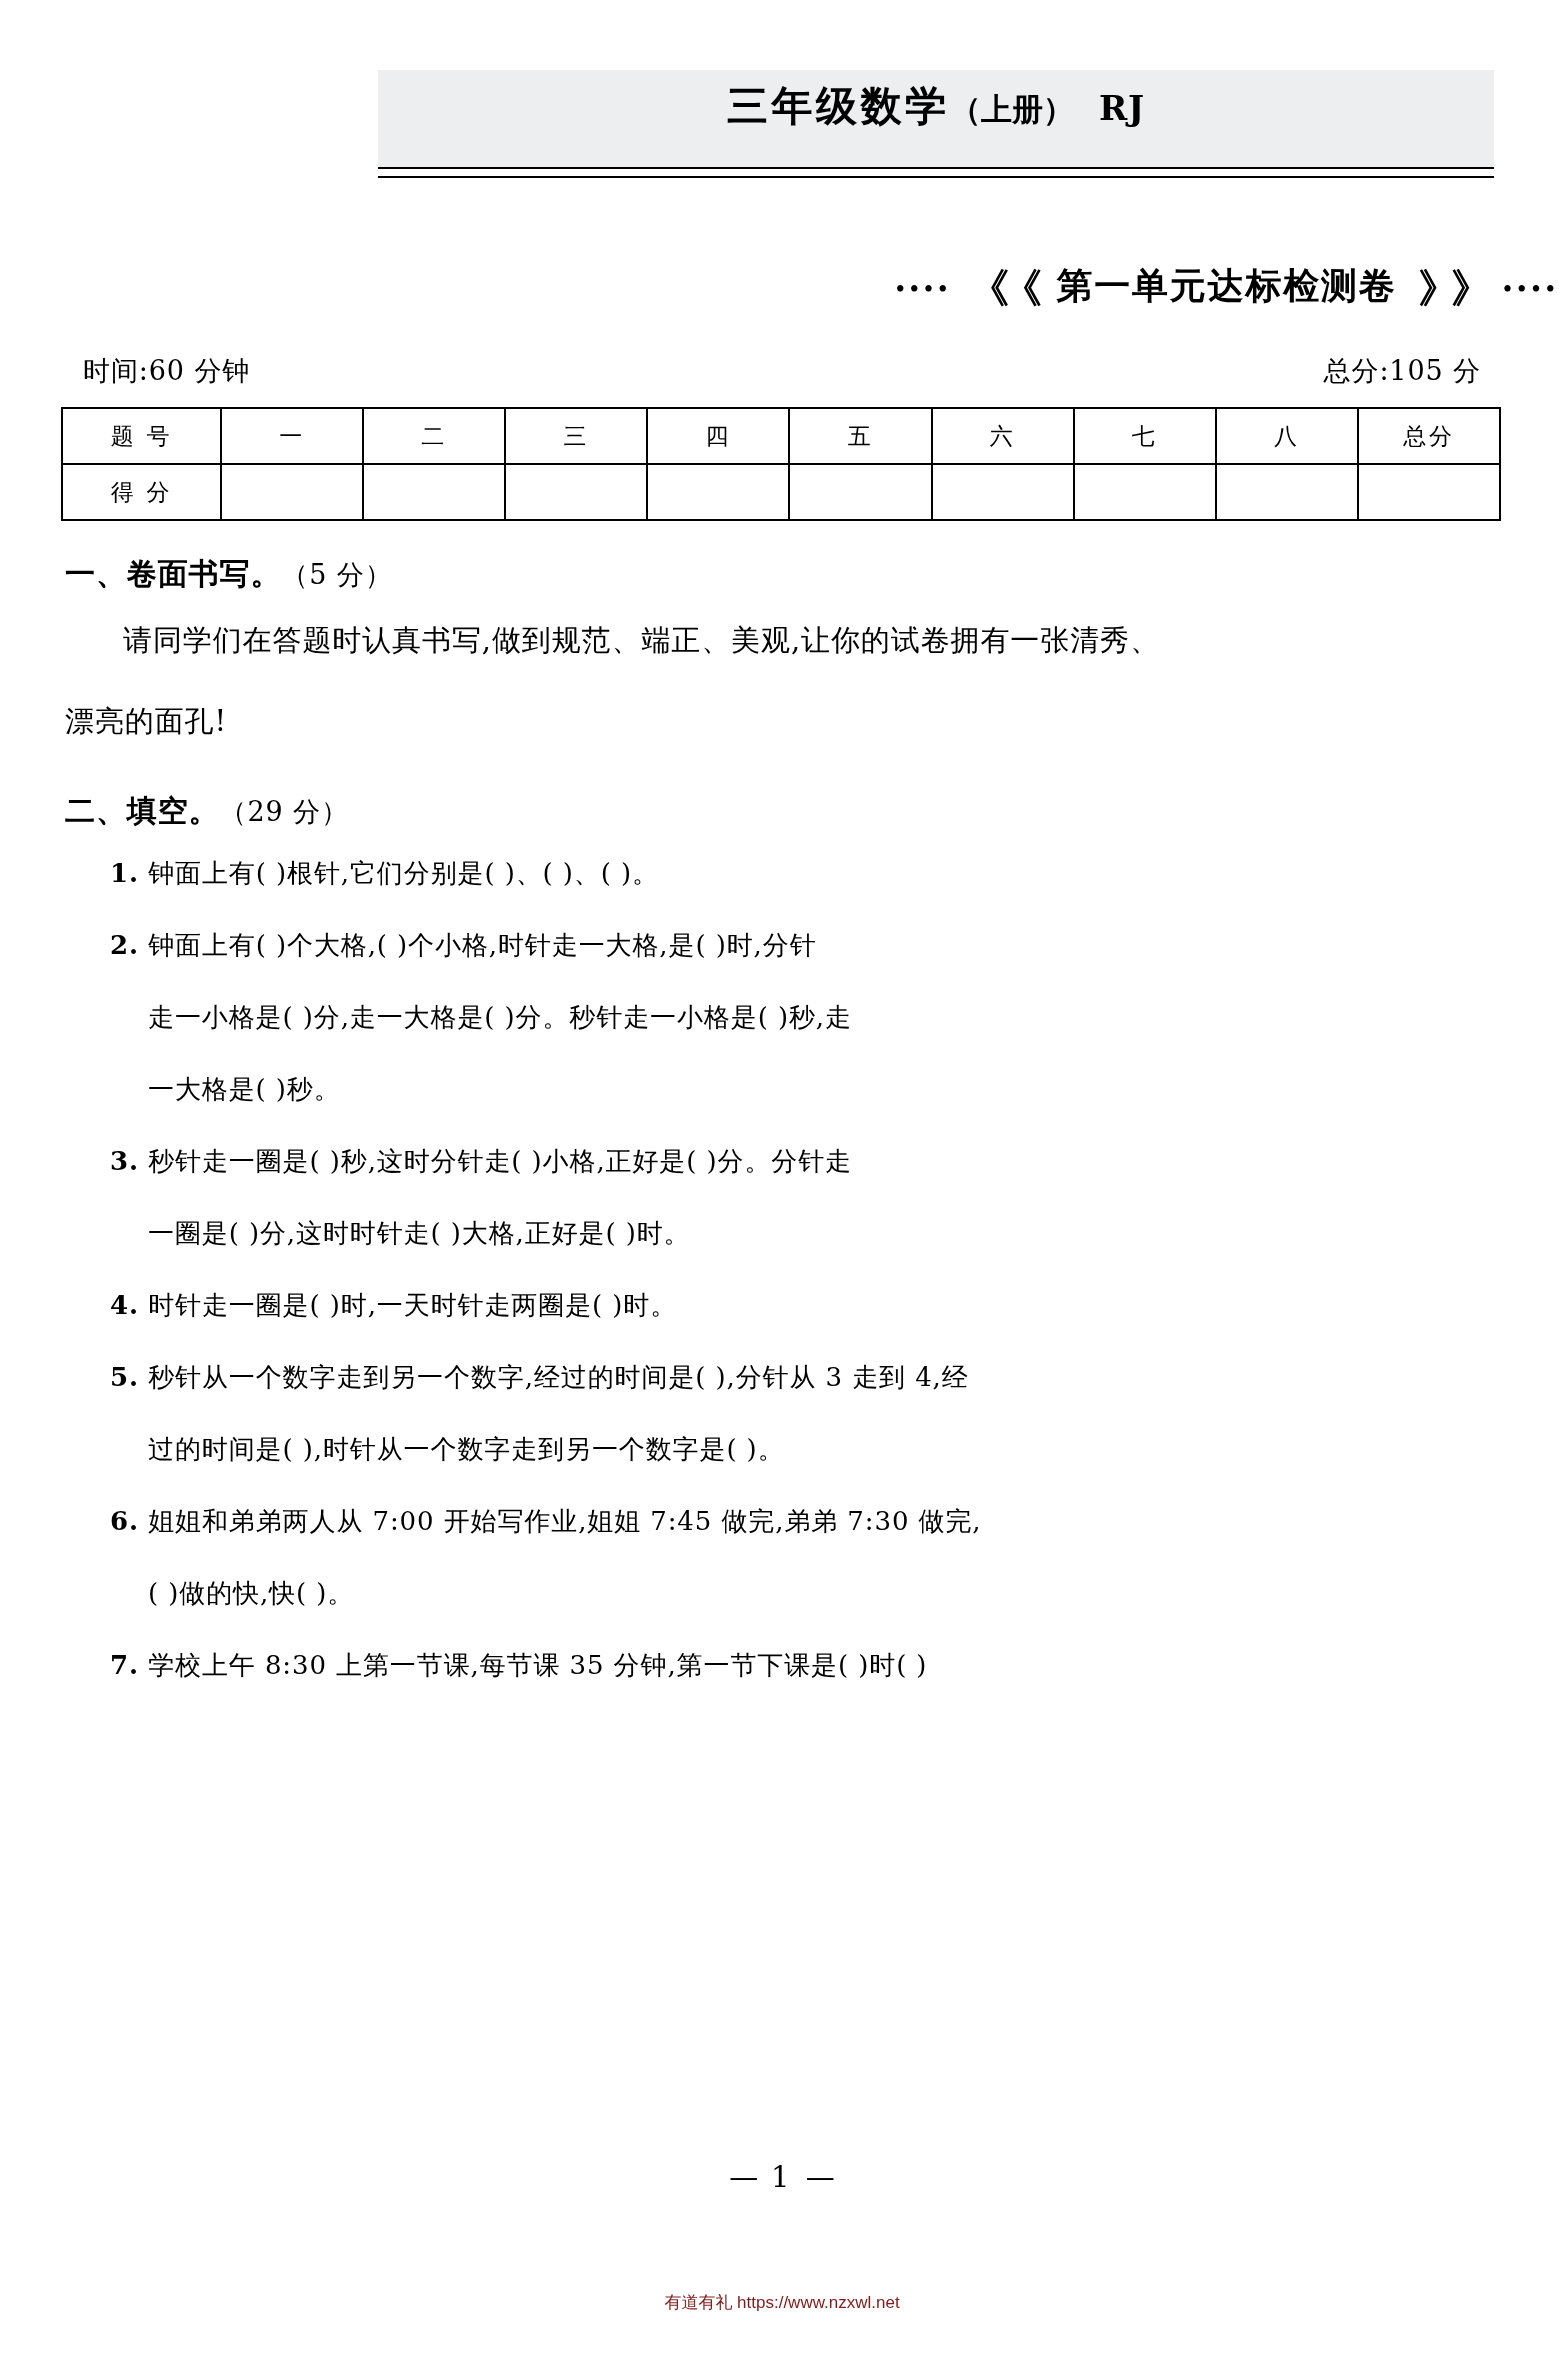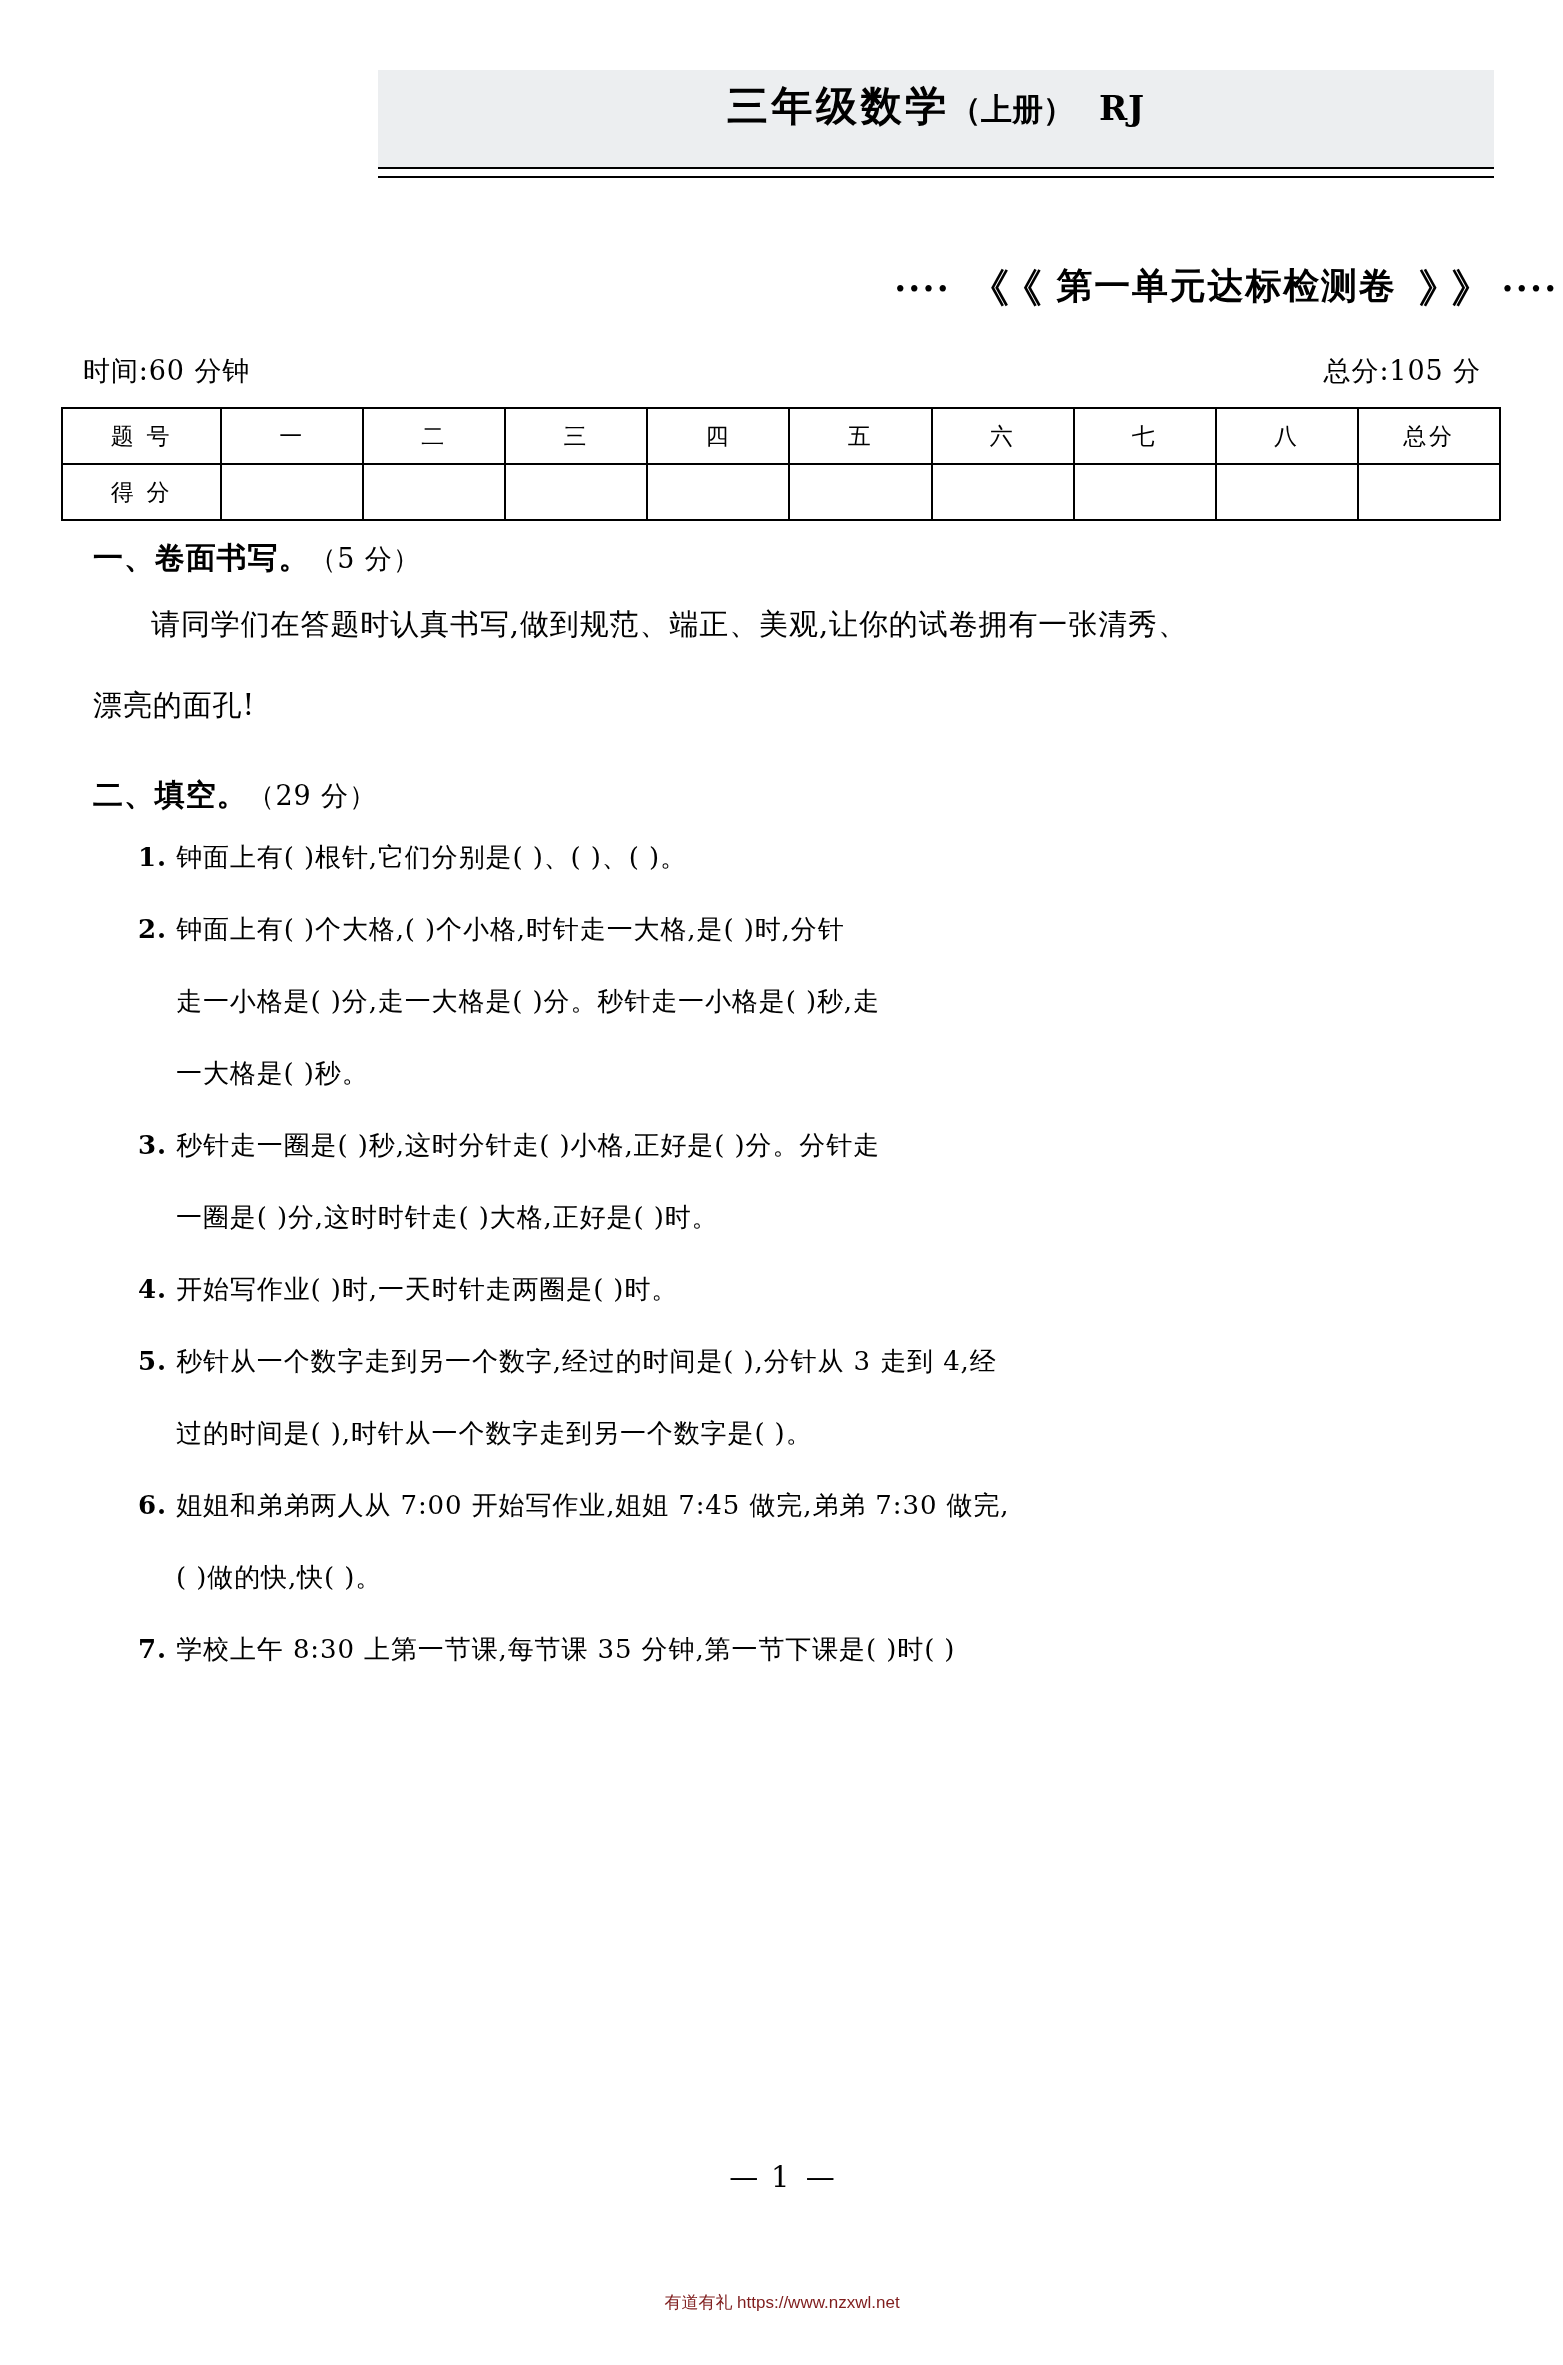--- a/index.html
+++ b/index.html
@@ -120,23 +120,22 @@
     font-size: 23px;
     font-family: "DejaVu Serif", "Liberation Serif", serif;
     letter-spacing: 2.7px;
   }
   .score-table td.lbl { width: 155px; font-weight: normal; }
 
   
   .content {
     position: absolute;
     left: 65px;
-    top: 538px;
+    top: 554px;
     width: 1440px;
-    margin-left: 28px;
   }
   .sec-title {
     font-size: 30px;
     font-weight: bold;
     font-family: "DejaVu Serif", "Liberation Serif", serif;
     letter-spacing: 0.9px;
     margin: 0 0 5.4px 0;
   }
   .sec-title .pts {
     font-weight: normal;
@@ -262,21 +261,21 @@
     </div>
 
     <div class="q">
       <span class="qnum">3.</span>
       <span>秒针走一圈是(          )秒,这时分针走(          )小格,正好是(          )分。分针走</span>
       <span class="cont">一圈是(          )分,这时时针走(          )大格,正好是(          )时。</span>
     </div>
 
     <div class="q">
       <span class="qnum">4.</span>
-      <span>开始写作业(          )时,一天时针走两圈是(          )时。</span>
+      <span>时针走一圈是(          )时,一天时针走两圈是(          )时。</span>
     </div>
 
     <div class="q">
       <span class="qnum">5.</span>
       <span>秒针从一个数字走到另一个数字,经过的时间是(          ),分针从 3 走到 4,经</span>
       <span class="cont">过的时间是(          ),时针从一个数字走到另一个数字是(          )。</span>
     </div>
 
     <div class="q">
       <span class="qnum">6.</span>

